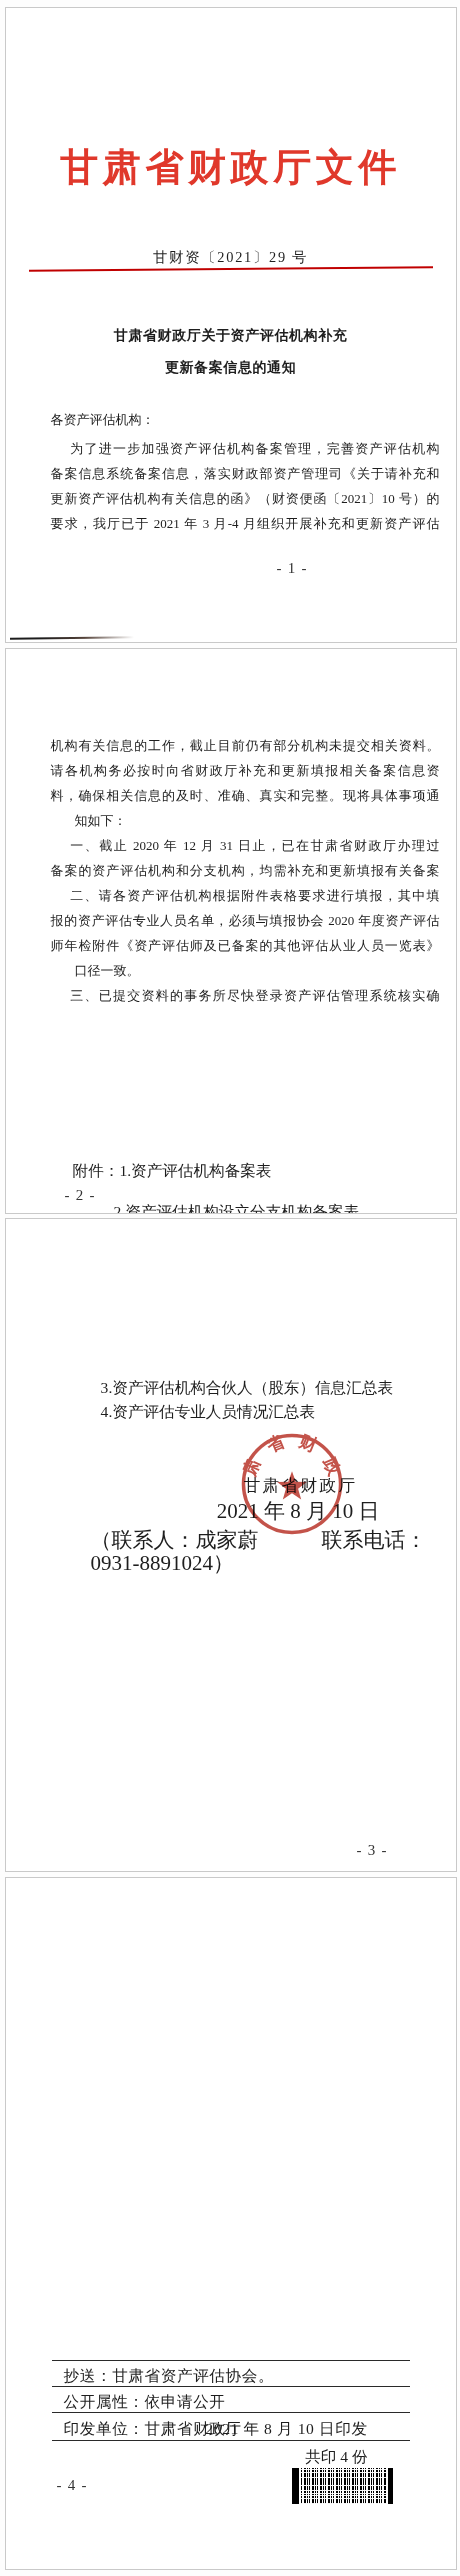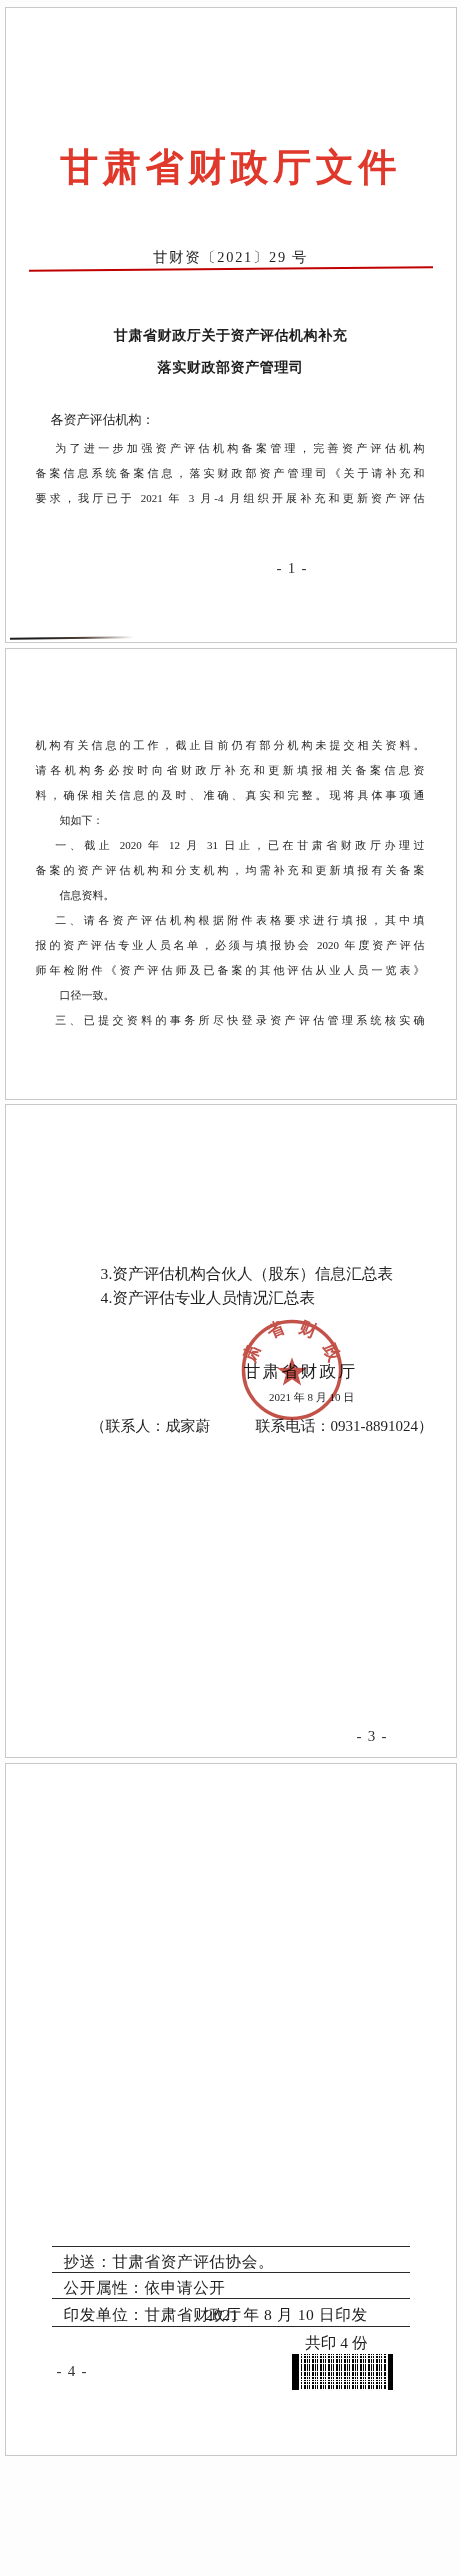--- a/index.html
+++ b/index.html
@@ -1,52 +1,52 @@
 <!DOCTYPE html>
 <html style="--letterhead_red: #e0382b; --rule_red: #c00000; --seal_red: #b9352a;font-size:9.2px"><head>
 <meta charset="utf-8">
 <style>
   html,body{margin:0;padding:0;background:#fdfdfd;}
   body{width:461px;font-family:"Liberation Serif","DejaVu Serif",serif;color:#1e1e1e;}
   .stack{padding:7px 4.6px 7.5px;}
   .page{position:relative;width:452px;background:#fff;border:0.6px solid #c9c9c9;
         box-sizing:border-box;margin:0 0 4.6px;overflow:hidden;}
-  .p1{height:636px}.p2{height:452px}.p3{height:654px}.p4{height:693px}
+  .p1{height:636px}.p2{height:566px}.p3{height:654px}.p4{height:693px}
   .abs{position:absolute;}
   
   .letterhead{top:137px;left:0;width:100%;text-align:center;font-size:38px;font-weight:bold;
               color:var(--letterhead_red,#e0382b);letter-spacing:4.6px;line-height:45px;white-space:nowrap;}
   .docnum{top:241px;left:0;width:100%;text-align:center;font-size:14.4px;letter-spacing:1.7px;line-height:17.3px;}
   .redrule{top:260px;left:23px;width:404px;height:2.3px;background:var(--rule_red,#c00000);transform:rotate(-0.5deg);}
   .doctitle{left:0;width:100%;text-align:center;font-size:14px;font-weight:bold;line-height:25px;letter-spacing:0.6px;}
   .t1{top:315px}.t2{top:347px}
-  .bodyblock{left:30px;width:389px;font-size:11px;line-height:25px;}
+  .bodyblock{left:45px;width:389px;font-size:13px;line-height:25px;}
   .bline{text-align:justify;text-align-last:justify;}
   .bline.end{text-align-last:left;margin-left:24px;}
   .bline.ind{text-indent:19.6px;}
   .salut{top:399px;left:45px;font-size:13px;line-height:25px;}
   .pb1{top:428px;}
   .pagenum{font-size:15px;letter-spacing:1.2px;color:#333;line-height:17.3px;}
   .n1{top:552px;left:271px;}
   .artifact1{top:629px;left:4.6px;width:124px;height:2.3px;
              background:linear-gradient(90deg,#1c1c1c 0 25%,#55433a 60%,rgba(85,67,58,0) 100%);
              transform:rotate(-0.7deg);}
   
   .pb2{top:84px;}
   .attach{font-size:15.6px;line-height:25px;}
   .a1{top:509px;left:67px;}
   .a2{top:508px;left:108px;margin-top:42px;}
   .n2{top:538px;left:59px;}
   
   .a3{top:156px;left:95px;}
   .a4{top:180px;left:95px;}
   .issuer{top:256px;left:200px;width:190px;text-align:center;font-size:16.7px;letter-spacing:2.3px;line-height:21px;}
-  .sigdate{top:283px;left:211px;width:190px;text-align:center;font-size:11px;line-height:19.6px;}
+  .sigdate{top:283px;left:184px;width:190px;text-align:right;font-size:21px;line-height:19.6px;}
   .seal{top:213px;left:234px;width:104px;height:104px;opacity:.85;mix-blend-mode:multiply;}
-  .contact{top:310px;left:85px;font-size:15px;line-height:23px;}
+  .contact{top:310px;left:85px;font-size:21px;line-height:23px;}
   .n3{top:623px;left:351px;}
   
   .frule{left:46px;width:358px;height:1.2px;background:#2a2a2a;}
   .fr1{top:482px}.fr2{top:508px}.fr3{top:534px}.fr4{top:562px}
   .frow{font-size:15.6px;line-height:21px;letter-spacing:0.6px;}
   .rw1{top:487px;left:58px;}
   .rw2{top:513px;left:58px;}
   .rw3l{top:540px;left:58px;}
   .rw3r{top:540px;right:88px;}
   .copies{top:568px;right:88px;font-size:15.6px;line-height:21px;}
@@ -61,40 +61,40 @@
 </head>
 <body>
 
 <div class="stack">
 
   <div class="page p1">
     <div class="abs letterhead">甘肃省财政厅文件</div>
     <div class="abs docnum">甘财资〔2021〕29 号</div>
     <div class="abs redrule"></div>
     <div class="abs doctitle t1">甘肃省财政厅关于资产评估机构补充</div>
-    <div class="abs doctitle t2">落实财政部资产管理司</div>
+    <div class="abs doctitle t2">更新备案信息的通知</div>
     <div class="abs salut">各资产评估机构：</div>
     <div class="abs bodyblock pb1">
       <div class="bline ind">为了进一步加强资产评估机构备案管理，完善资产评估机构</div>
       <div class="bline">备案信息系统备案信息，落实财政部资产管理司《关于请补充和</div>
+      <div class="bline">更新资产评估机构有关信息的函》（财资便函〔2021〕10 号）的</div>
       <div class="bline">要求，我厅已于 2021 年 3 月-4 月组织开展补充和更新资产评估</div>
     </div>
     <div class="abs pagenum n1">- 1 -</div>
     <div class="abs artifact1"></div>
   </div>
 
   <div class="page p2">
     <div class="abs bodyblock pb2">
       <div class="bline">机构有关信息的工作，截止目前仍有部分机构未提交相关资料。</div>
       <div class="bline">请各机构务必按时向省财政厅补充和更新填报相关备案信息资</div>
       <div class="bline">料，确保相关信息的及时、准确、真实和完整。现将具体事项通</div>
       <div class="bline end">知如下：</div>
       <div class="bline ind">一、截止 2020 年 12 月 31 日止，已在甘肃省财政厅办理过</div>
       <div class="bline">备案的资产评估机构和分支机构，均需补充和更新填报有关备案</div>
-      <div class="bline end">信息资料。</div>
       <div class="bline ind">二、请各资产评估机构根据附件表格要求进行填报，其中填</div>
       <div class="bline">报的资产评估专业人员名单，必须与填报协会 2020 年度资产评估</div>
       <div class="bline">师年检附件《资产评估师及已备案的其他评估从业人员一览表》</div>
       <div class="bline end">口径一致。</div>
       <div class="bline ind">三、已提交资料的事务所尽快登录资产评估管理系统核实确</div>
 
     </div>
     <div class="abs attach a1"><span>附件：</span><span>1.资产评估机构备案表</span></div>
     <div class="abs attach a2">2.资产评估机构设立分支机构备案表</div>
     <div class="abs pagenum n2">- 2 -</div>

